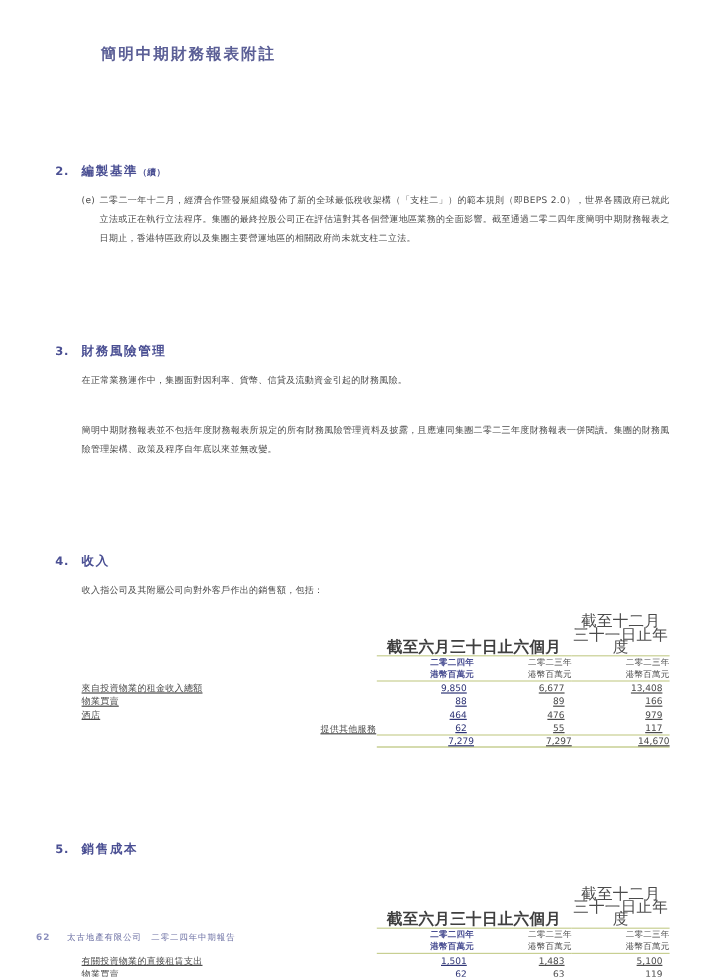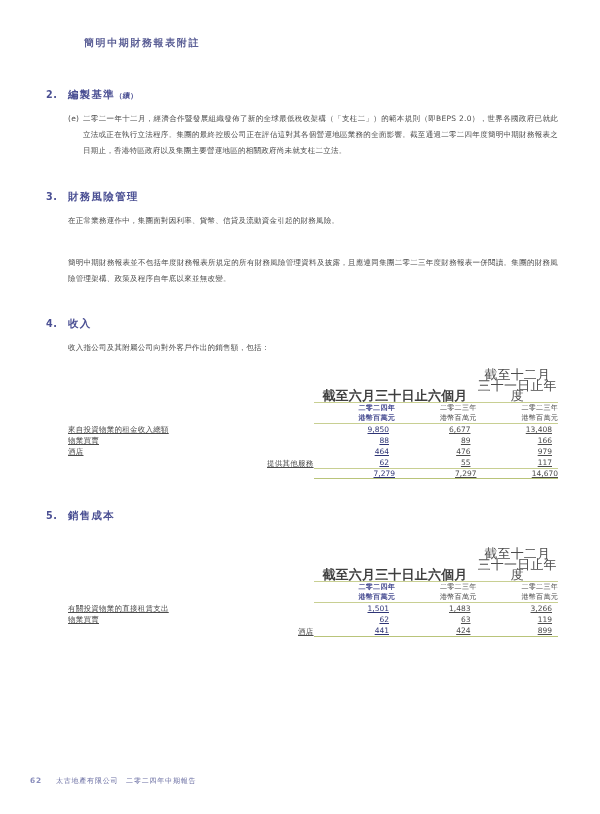--- a/index.html
+++ b/index.html
@@ -20,21 +20,21 @@
     position: absolute;
     inset: 0;
     padding: 0;
   }
 
   
   .running-header {
     position: absolute;
     left: 56px;
     top: 36px;
-    font-size: 10px;
+    font-size: 13px;
     letter-spacing: 1.6px;
     color: #5b5f96;
     font-weight: 600;
     padding-left: 28px;
   }
 
   
   .content {
     position: absolute;
     left: 46px;
@@ -55,20 +55,21 @@
     letter-spacing: 0.6px;
   }
   .sec-num {
     width: 22px;
     flex: 0 0 22px;
     font-size: 9.6px;
     font-weight: 700;
   }
   .sec-title {
     letter-spacing: 1.4px;
+    margin-top: 48px;
   }
   .sec-title-cont {
     font-size: 7.2px;
     font-weight: 600;
     letter-spacing: 0.4px;
   }
 
   .body-block {
     margin-left: 22px;
     margin-top: 9px;
@@ -335,21 +336,21 @@
             <td class="sub-cell sub-rule">
               <span>二零二三年</span><br>
               <span>港幣百萬元</span>
             </td>
           </tr>
 
           <tr class="data-row">
             <td class="col-label">有關投資物業的直接租賃支出</td>
             <td class="col-num v-cur">1,501</td>
             <td class="col-num">1,483</td>
-            <td class="col-num">3,266</td>
+            <td class="col-num">5,100</td>
           </tr>
           <tr class="data-row">
             <td class="col-label">物業買賣</td>
             <td class="col-num v-cur">62</td>
             <td class="col-num">63</td>
             <td class="col-num">119</td>
           </tr>
           <tr class="data-row row-lastline">
             <td class="col-label">酒店</td>
             <td class="col-num v-cur">441</td>

